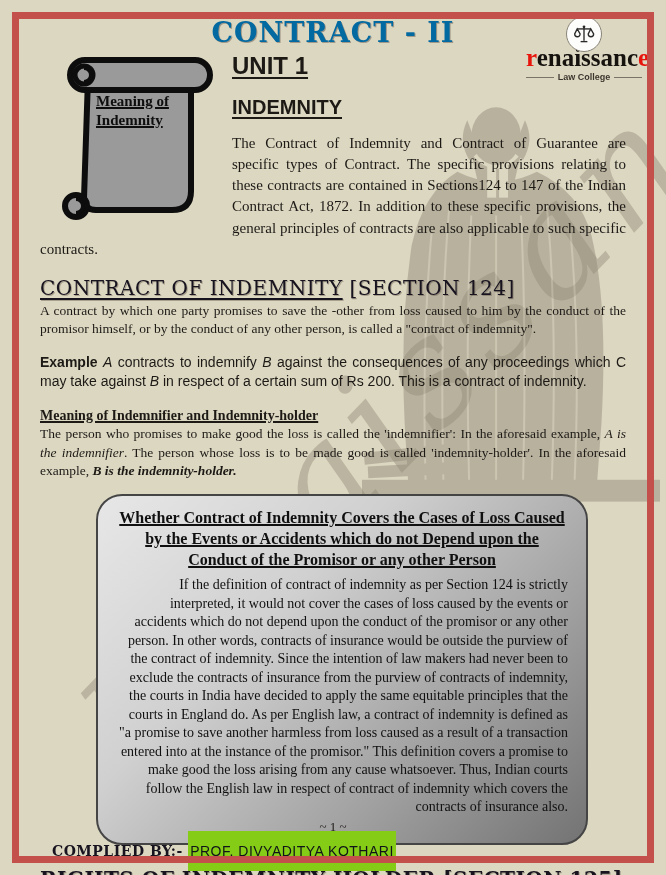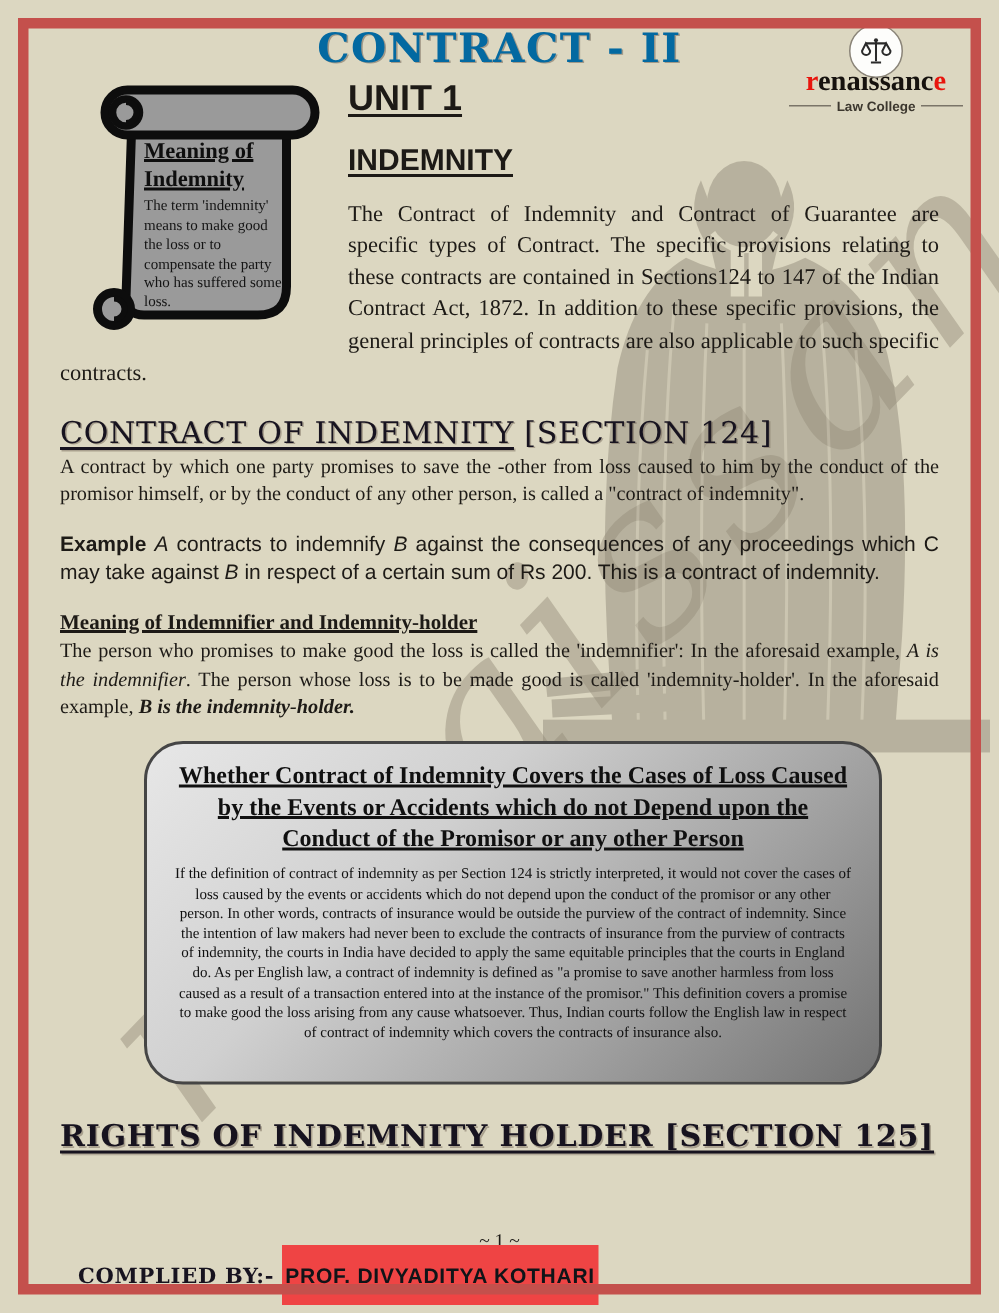--- a/index.html
+++ b/index.html
@@ -16,21 +16,21 @@
 
   
   .content{position:relative;z-index:1;padding:16px 40px 0 40px;}
   .doc-title{margin:0 0 2px;text-align:center;font-family:"DejaVu Serif",serif;font-weight:bold;
              font-size:27px;line-height:1.25;letter-spacing:1px;color:#0369a1;
              text-shadow:1px 1px 0 rgba(92,78,66,.45);}
 
   .logo{position:absolute;top:16px;right:24px;width:116px;text-align:center;z-index:2;}
   .logo-circle{width:34px;height:34px;border-radius:50%;background:#fdfdfb;border:1px solid #8a8478;
                margin:0 auto -7px;display:flex;align-items:center;justify-content:center;position:relative;}
-  .logo-brand{font-family:"Liberation Serif",serif;font-weight:bold;font-size:19px;line-height:1.05;color:#16120e;}
+  .logo-brand{font-family:"Liberation Serif",serif;font-weight:bold;font-size:25px;line-height:1.05;color:#16120e;}
   .logo-brand .red{color:#e8150d;}
   .logo-sub{display:flex;align-items:center;gap:4px;font-family:"Liberation Sans",sans-serif;
             font-weight:bold;font-size:9px;color:#3c372e;margin-top:1px;}
   .logo-sub::before,.logo-sub::after{content:"";flex:1;border-top:1px solid #7a7468;}
 
   
   .scroll-note{float:left;width:158px;height:174px;margin:4px 14px 4px 20px;position:relative;}
   .scroll-note svg{position:absolute;inset:0;}
   .scroll-text{position:absolute;left:36px;top:36px;width:94px;}
   .scroll-title{font-weight:bold;font-size:15px;line-height:1.25;text-decoration:underline;
@@ -54,31 +54,31 @@
   .bi{font-style:italic;font-weight:bold;}
   .h-meaning{margin:16px 0 0;font-weight:bold;font-size:14px;line-height:1.3;text-decoration:underline;
              text-decoration-thickness:1.5px;}
   .meaning{margin:0;font-size:13.5px;line-height:1.35;text-align:justify;}
 
   .info-box{width:452px;margin:14px 0 0 56px;border:2px solid #454545;border-radius:26px;
             background:linear-gradient(135deg,#e7e7e7 0%,#d0d0d0 35%,#a0a0a0 70%,#737373 100%);
             padding:12px 18px 26px;color:#101010;}
   .info-box-title{margin:0 0 6px;font-weight:bold;font-size:16px;line-height:1.3;text-align:center;
                   text-decoration:underline;text-decoration-thickness:1.5px;}
-  .info-box-body{margin:0;font-size:10px;line-height:1.32;text-align:center;}
+  .info-box-body{margin:0;font-size:14px;line-height:1.32;text-align:right;}
 
   .h-rights{margin:22px 0 0;font-family:"DejaVu Serif",serif;font-weight:bold;font-size:20px;line-height:1.2;
             letter-spacing:.5px;color:#17131f;text-decoration:underline;text-decoration-thickness:2px;
             text-underline-offset:3px;text-shadow:1px 1px 0 rgba(92,78,66,.4);}
 
   .page-number{position:absolute;left:0;right:0;bottom:40px;text-align:center;font-size:13px;z-index:1;}
   .compiled{position:absolute;left:52px;bottom:16px;z-index:1;font-family:"DejaVu Serif",serif;
             font-weight:bold;font-size:14px;letter-spacing:.5px;color:#17131f;}
-  .compiled .name{font-family:"Liberation Sans",sans-serif;font-weight:bold;font-size:14px;
-                  background:#ef4444;padding:12px 2px;color:#101418;}
+  .compiled .name{font-family:"Liberation Sans",sans-serif;font-weight:normal;font-size:14px;
+                  background:#84cc16;padding:12px 2px;color:#101418;}
 </style>
 </head>
 <body>
 
 <div class="page">
 
   <div class="wm-layer">
     <div class="script-wm">renaissance law college</div>
     <svg class="figure-wm" viewBox="0 0 300 410">
       <g fill="#948d7c">
@@ -136,21 +136,20 @@
       <svg viewBox="0 0 158 174">
         <path d="M28 22 H131 V135 q0 19 -19 19 H36 q-12 0 -12 -12 Z" fill="#9a9a9a" stroke="#0d0d0d" stroke-width="6"></path>
         <rect x="10" y="4" width="140" height="30" rx="15" fill="#9a9a9a" stroke="#0d0d0d" stroke-width="6"></rect>
         <circle cx="24" cy="19" r="9" fill="#9a9a9a" stroke="#0d0d0d" stroke-width="5"></circle>
         <path d="M24 12 a7 7 0 0 1 0 14" fill="none" stroke="#0d0d0d" stroke-width="4"></path>
         <circle cx="16" cy="150" r="11" fill="#9a9a9a" stroke="#0d0d0d" stroke-width="6"></circle>
         <path d="M16 143 a7 7 0 0 1 0 14" fill="none" stroke="#0d0d0d" stroke-width="4"></path>
       </svg>
       <div class="scroll-text">
         <div class="scroll-title">Meaning of Indemnity</div>
-        <div class="scroll-body">The term 'indemnity' means to make good the loss or to compensate the party who has suffered some loss.</div>
       </div>
     </div>
 
     <h2 class="h-unit">UNIT 1</h2>
     <h2 class="h-indemnity">INDEMNITY</h2>
     <p class="intro">The Contract of Indemnity and Contract of Guarantee are specific types of Contract. The specific provisions relating to these contracts are contained in Sections124 to 147 of the Indian Contract Act, 1872. In addition to these specific provisions, the general principles of contracts are also applicable to such specific contracts.</p>
     <div class="clear"></div>
 
     <h3 class="h-sec"><span class="u">CONTRACT OF INDEMNITY</span><span> [SECTION 124]</span></h3>
     <p class="def">A contract by which one party promises to save the -other from loss caused to him by the conduct of the promisor himself, or by the conduct of any other person, is called a "contract of indemnity".</p>

